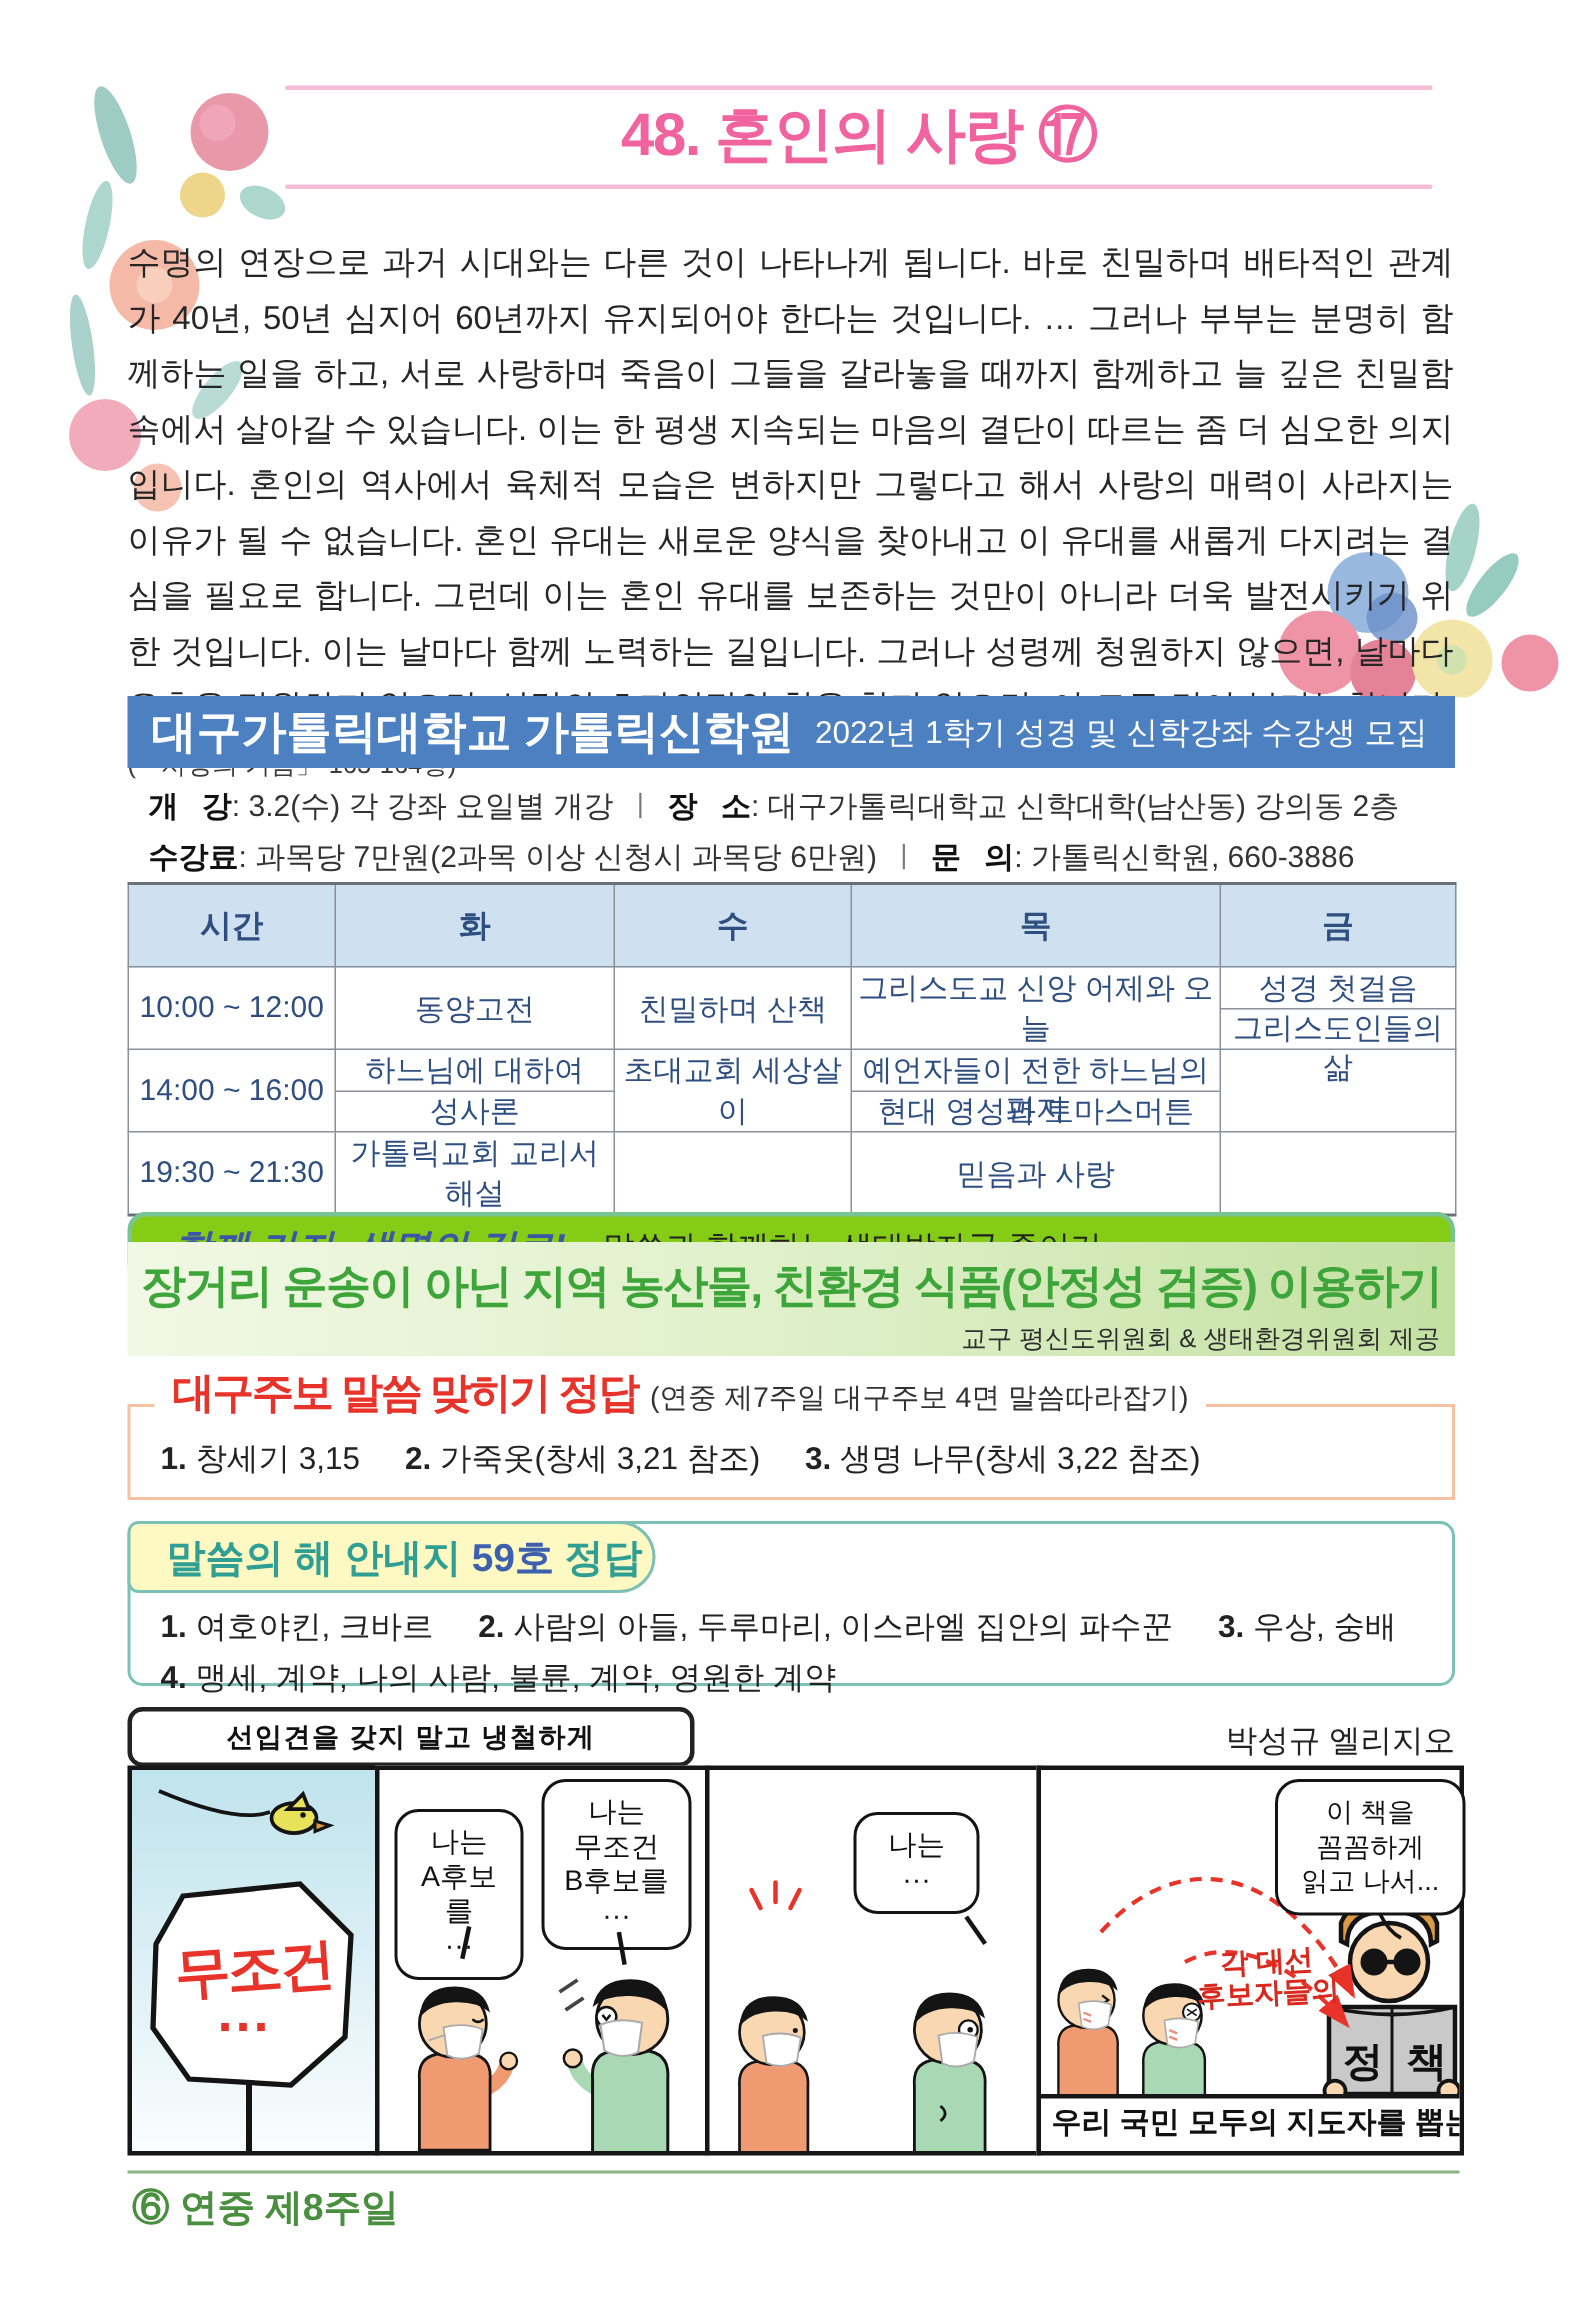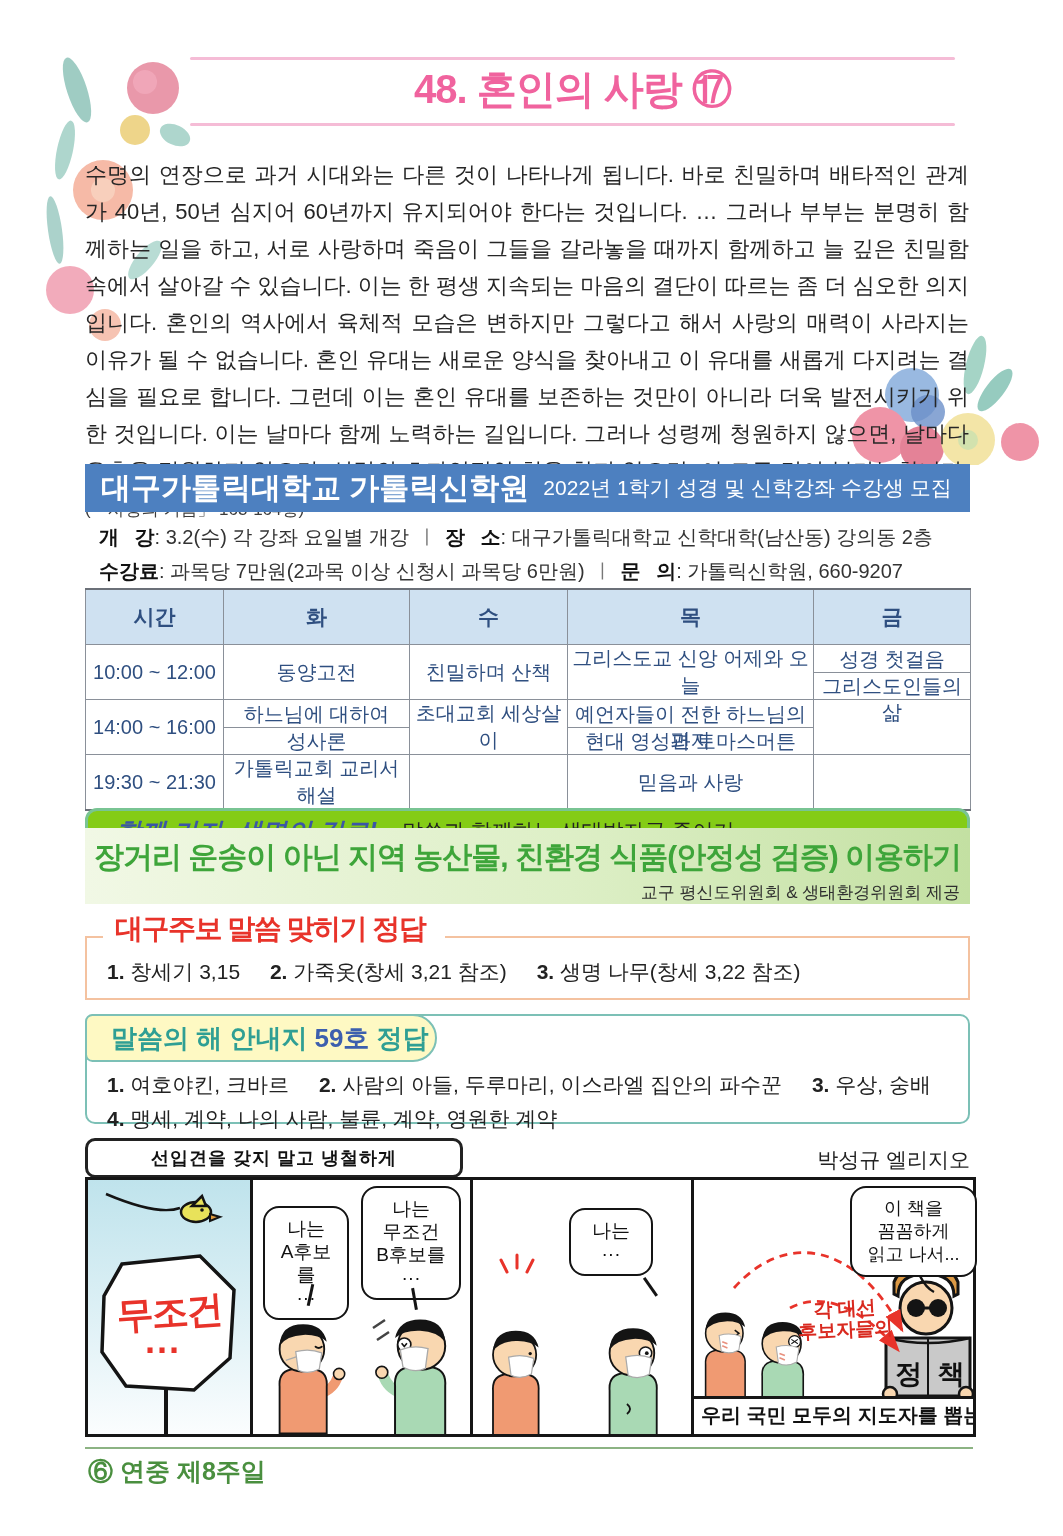--- a/index.html
+++ b/index.html
@@ -197,21 +197,21 @@
   <div class="banner">
     <span class="banner-title">대구가톨릭대학교 가톨릭신학원</span>
     <span class="banner-sub">2022년 1학기 성경 및 신학강좌 수강생 모집</span>
   </div>
 
   <div class="info">
     <div class="info-line">
       <span class="ilabel wide">개 강</span><span>: 3.2(수) 각 강좌 요일별 개강</span><span class="isep">ㅣ</span><span class="ilabel wide">장 소</span><span>: 대구가톨릭대학교 신학대학(남산동) 강의동 2층</span>
     </div>
     <div class="info-line">
-      <span class="ilabel">수강료</span><span>: 과목당 7만원(2과목 이상 신청시 과목당 6만원)</span><span class="isep">ㅣ</span><span class="ilabel wide">문 의</span><span>: 가톨릭신학원, 660-9207</span>
+      <span class="ilabel">수강료</span><span>: 과목당 7만원(2과목 이상 신청시 과목당 6만원)</span><span class="isep">ㅣ</span><span class="ilabel wide">문 의</span><span>: 가톨릭신학원, 660-3886</span>
     </div>
   </div>
 
   <table class="courses">
     <colgroup>
         <col style="width:138px">
         <col style="width:186px">
         <col style="width:158px">
         <col style="width:246px">
         <col style="width:157px">
@@ -264,20 +264,21 @@
     <span class="eco-slogan-rest">- 말씀과 함께하는 생태발자국 줄이기</span>
   </div>
   <div class="eco-box2">
     <div class="eco-headline">장거리 운송이 아닌 지역 농산물, 친환경 식품(안정성 검증) 이용하기</div>
     <div class="eco-credit">교구 평신도위원회 &amp; 생태환경위원회 제공</div>
   </div>
 
   <div class="quiz-box"></div>
   <div class="quiz-title">
     <span class="quiz-title-main">대구주보 말씀 맞히기 정답</span>
+    <span class="quiz-title-note">(연중 제7주일 대구주보 4면 말씀따라잡기)</span>
   </div>
   <div class="quiz-answers">
     <span class="ans-item"><span class="ans-num">1.</span> <span>창세기 3,15</span></span>
     <span class="ans-item"><span class="ans-num">2.</span> <span>가죽옷(창세 3,21 참조)</span></span>
     <span class="ans-item"><span class="ans-num">3.</span> <span>생명 나무(창세 3,22 참조)</span></span>
   </div>
 
   <div class="a59-box"></div>
   <div class="a59-pill">
     <span class="a59-t1">말씀의 해 안내지</span>

